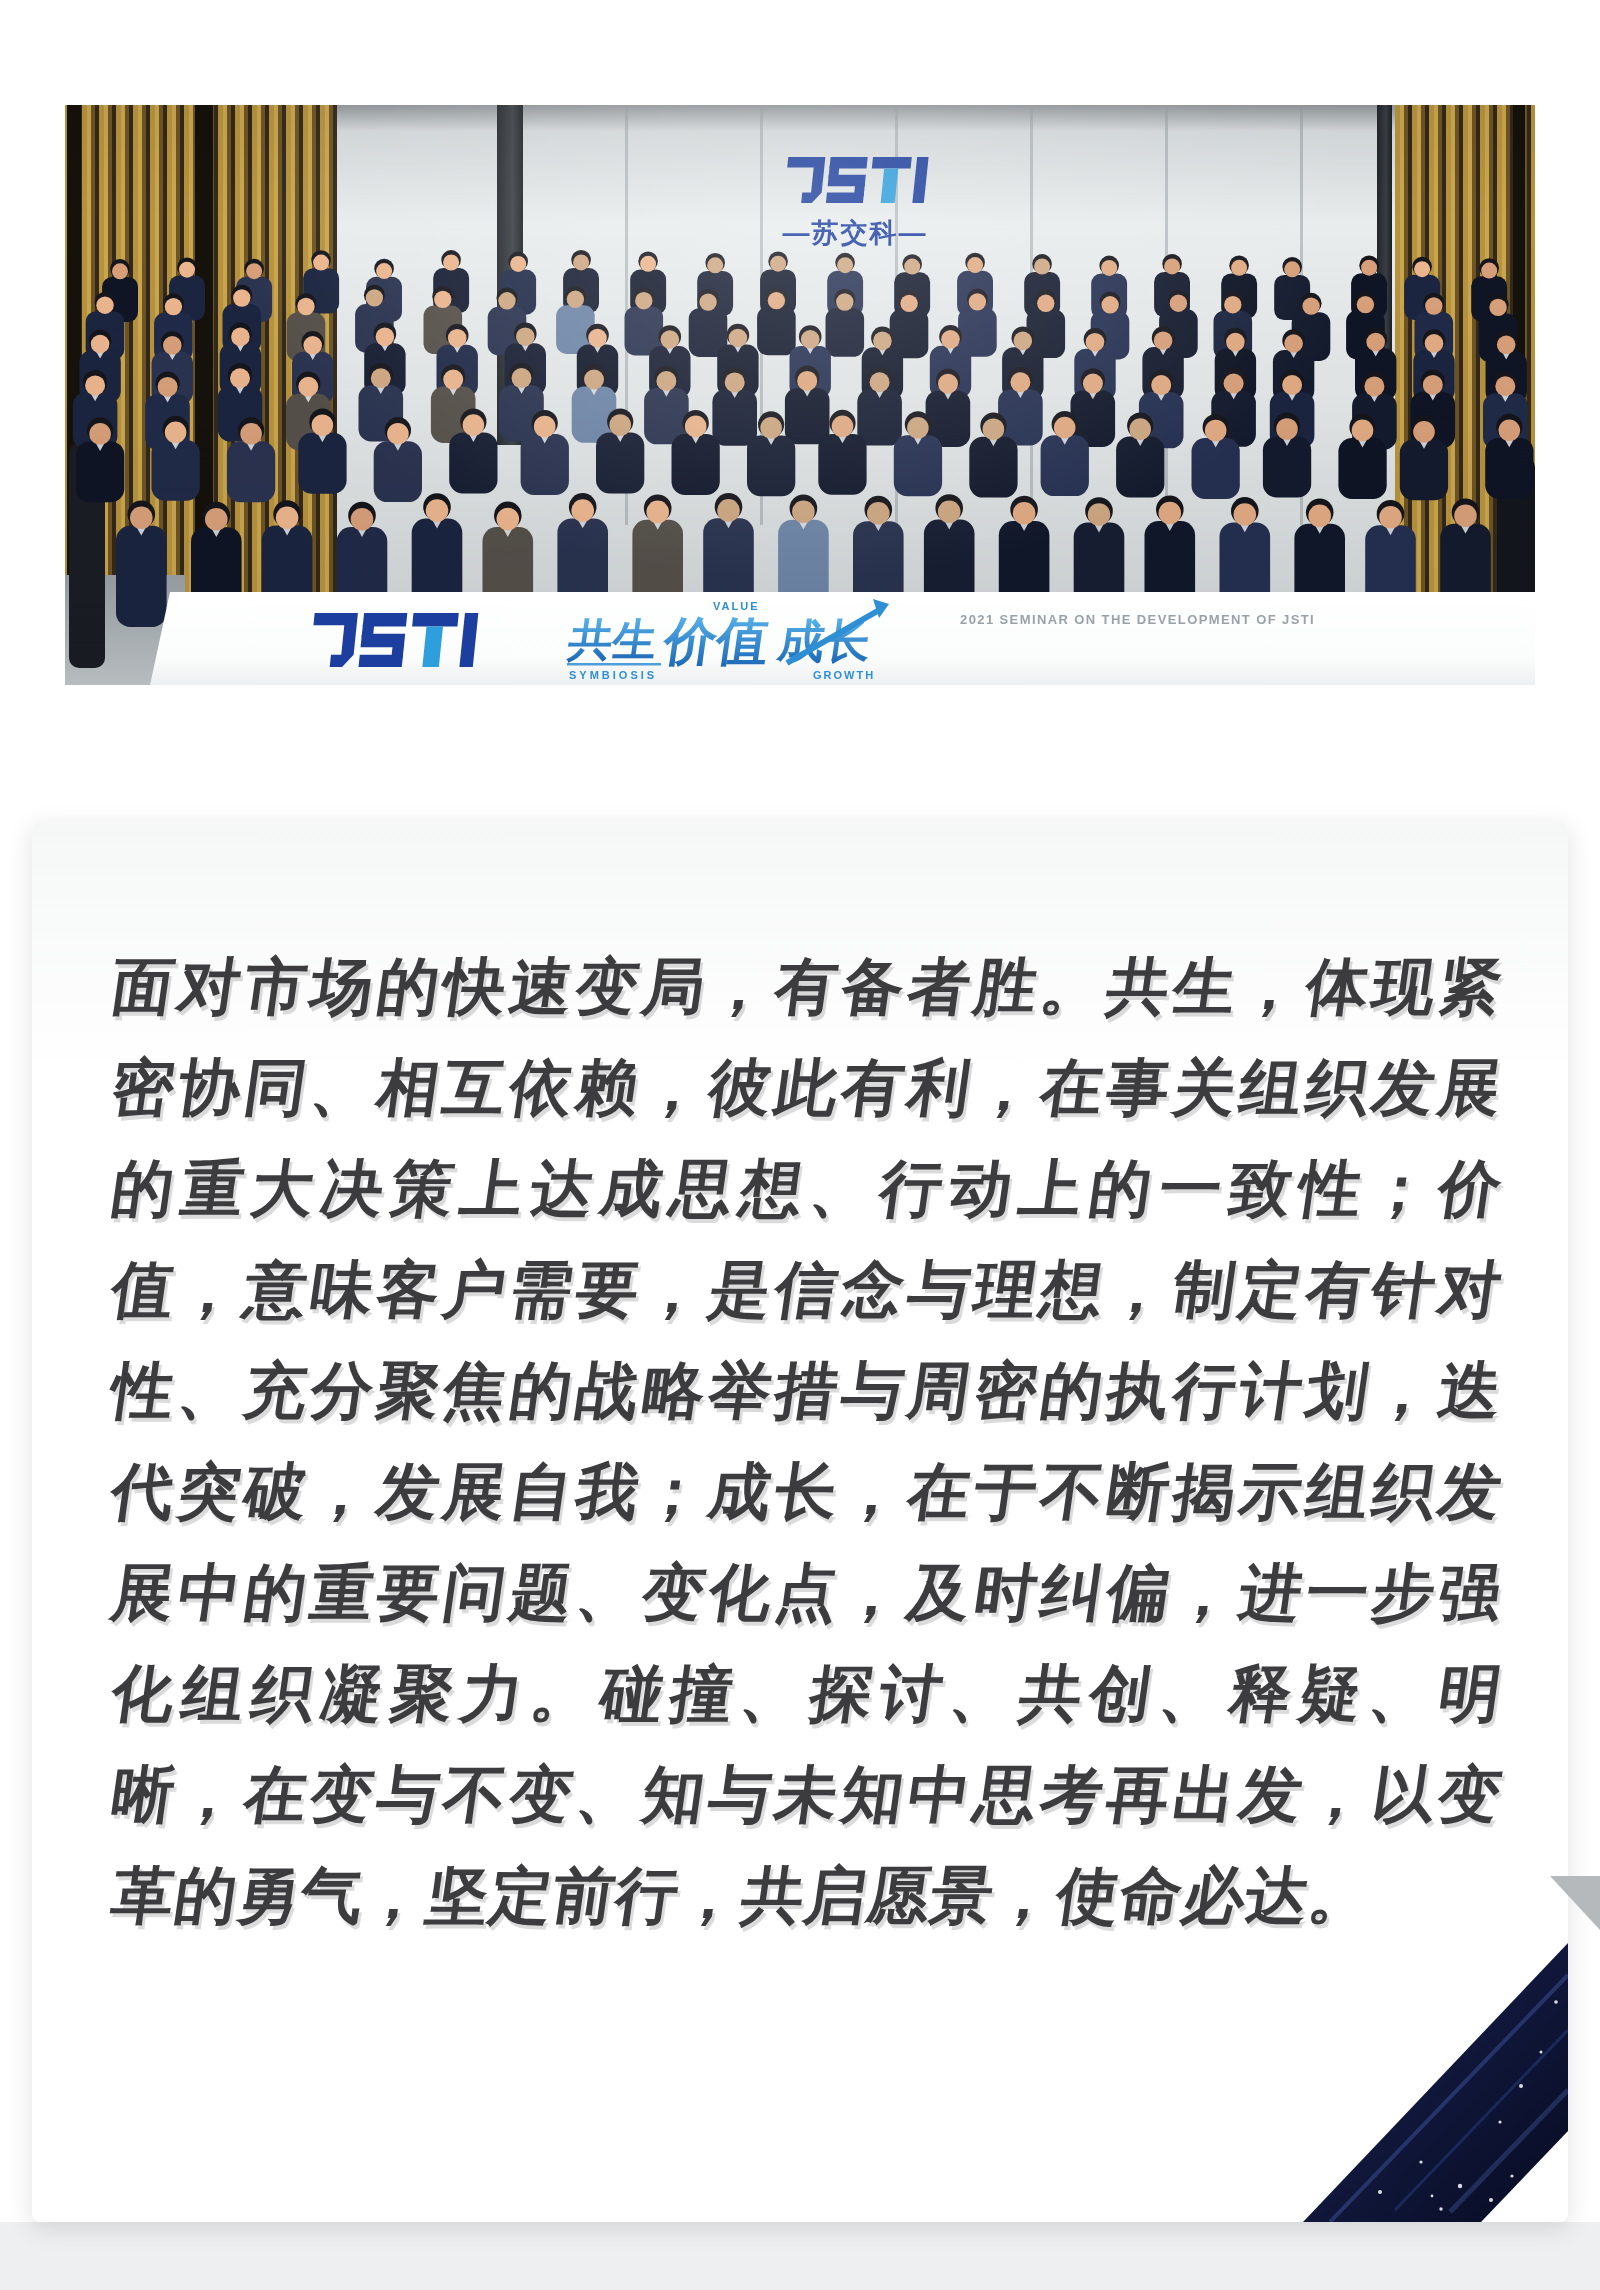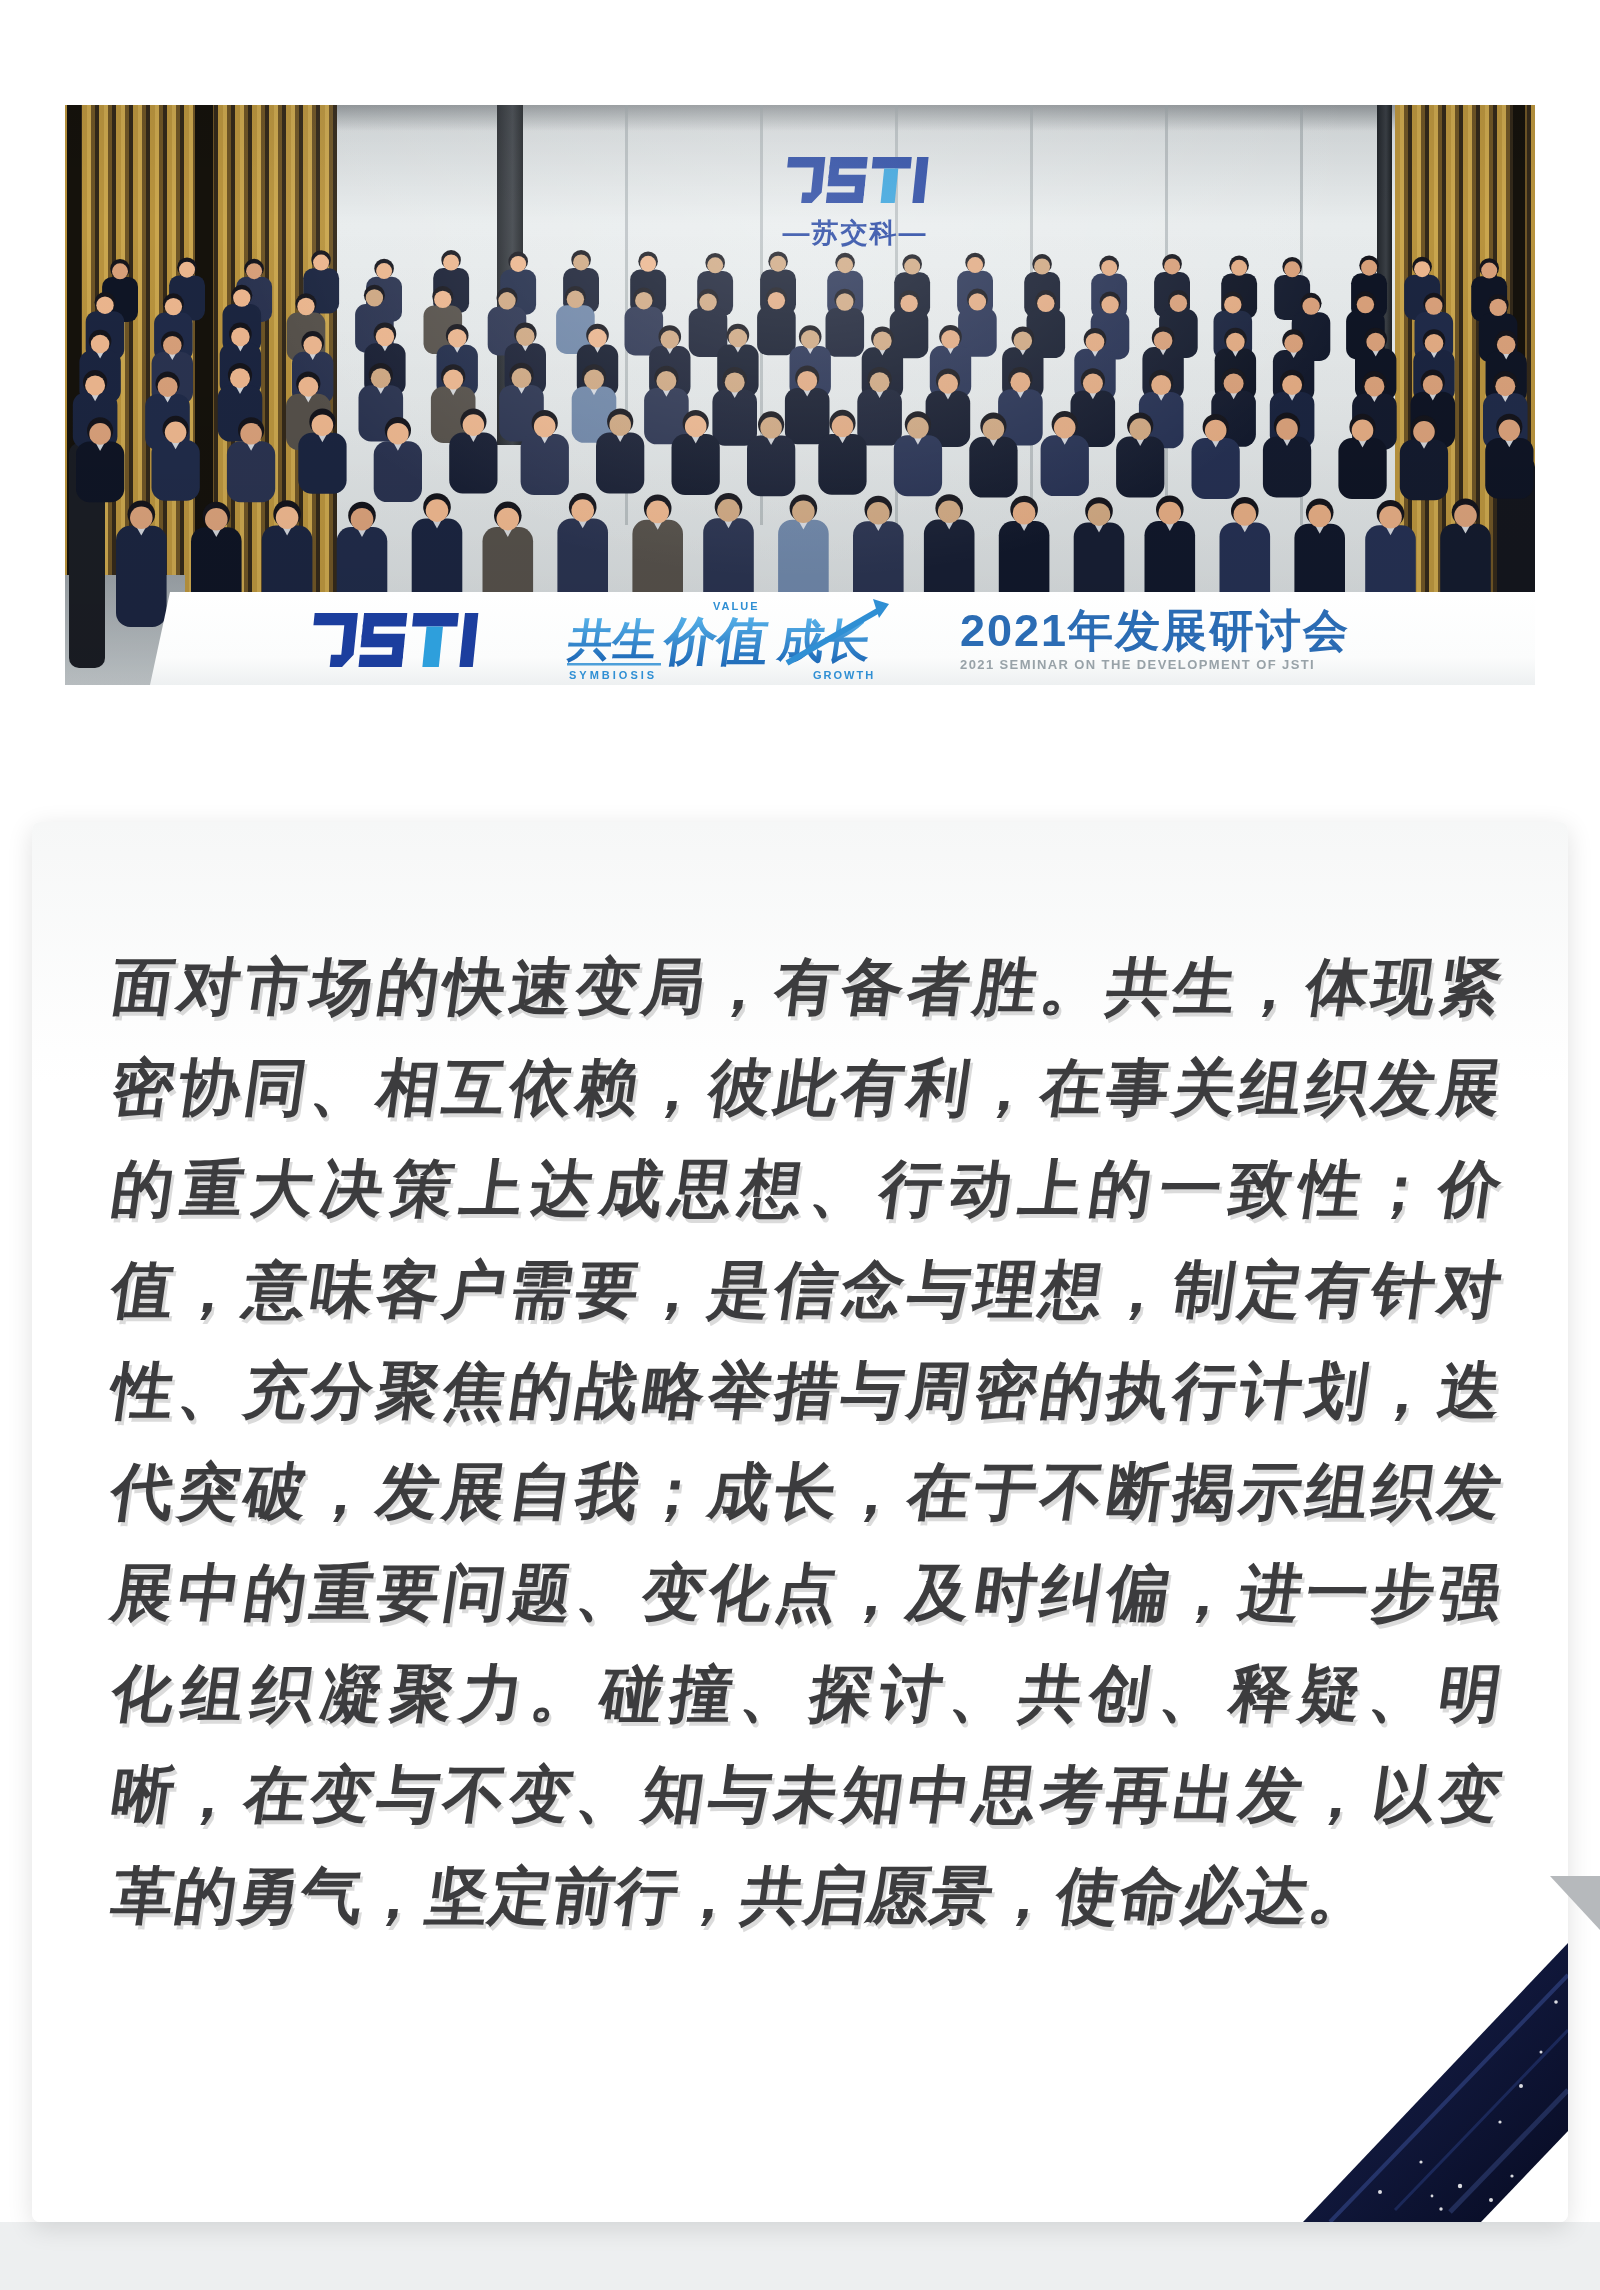--- a/index.html
+++ b/index.html
@@ -604,21 +604,20 @@
       <polygon points="308,2 324,7 314,21" fill="#2f8fd4"></polygon>
       <rect x="2" y="66" width="94" height="2.5" fill="#2f8fd4" opacity=".85"></rect>
       <g font-family="Liberation Sans, DejaVu Sans, sans-serif" font-weight="700" fill="#2f8fd4">
         <text x="148" y="13" font-size="11" letter-spacing="2">VALUE</text>
         <text x="4" y="82" font-size="11" letter-spacing="3">SYMBIOSIS</text>
         <text x="248" y="82" font-size="11" letter-spacing="2">GROWTH</text>
       </g>
     </svg>
 
     <div class="btitle">
-      <div class="cn">2021年发展研讨会</div>
       <div class="en">2021 SEMINAR ON THE DEVELOPMENT OF JSTI</div>
     </div>
   </div>
 </div>
 
 <div class="bottom-strip"></div>
 
 <div class="card">
   <div class="para">
     <div class="t-line">面对市场的快速变局，有备者胜。共生，体现紧</div>

